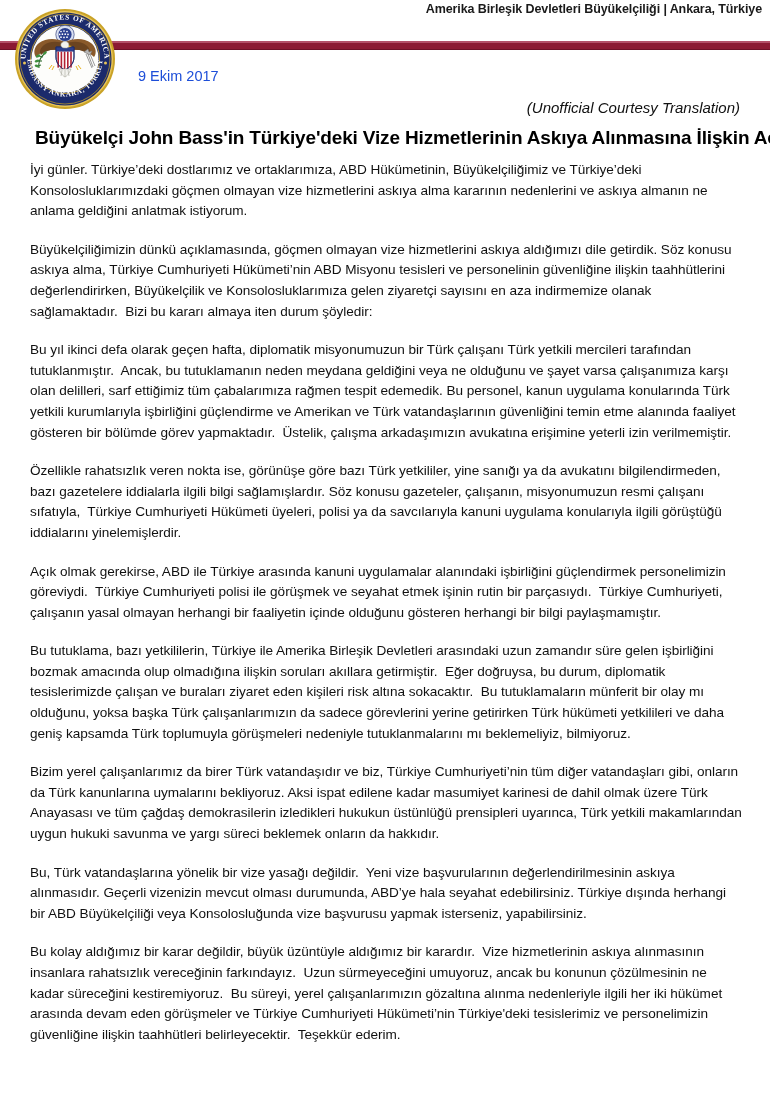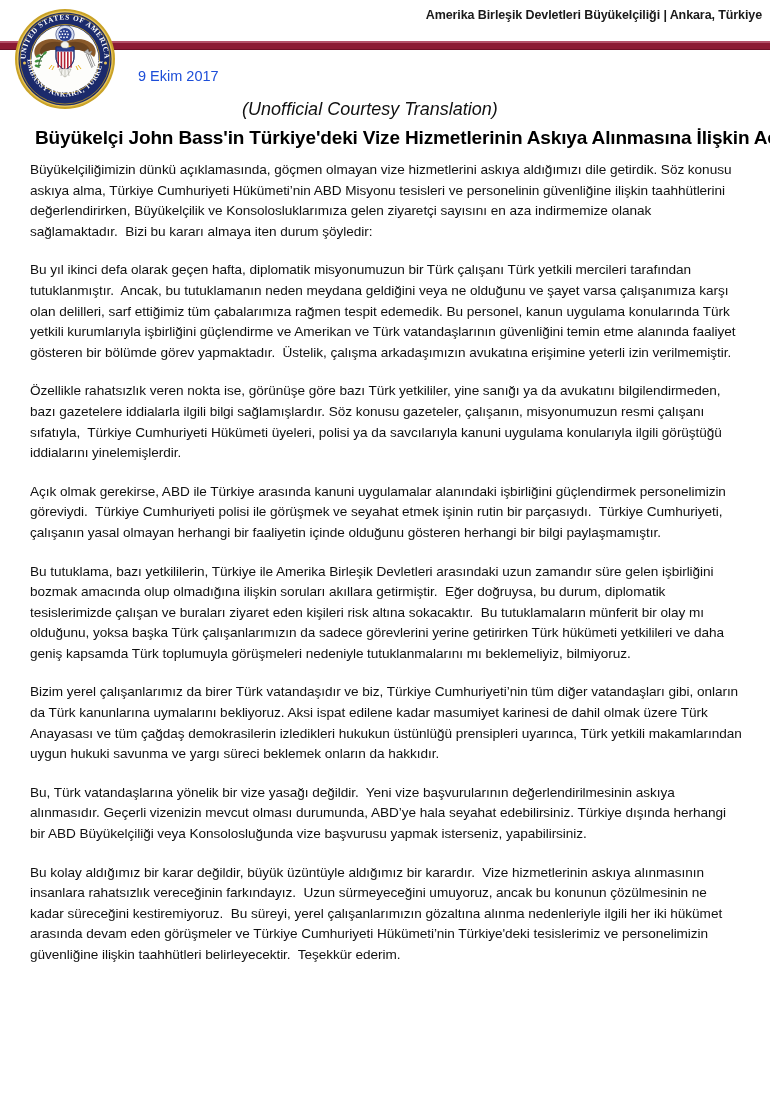--- a/index.html
+++ b/index.html
@@ -18,21 +18,21 @@
   }
 
   
   #header {
     position: relative;
     height: 58px;
   }
   #header-bar-label {
     position: absolute;
     right: 8px;
-    top: 8px;
+    top: 2px;
     font-size: 12.5px;
     font-weight: bold;
     color: #1a1a1a;
     letter-spacing: -0.1px;
     white-space: nowrap;
   }
   #header-rule {
     position: absolute;
     left: 0;
     right: 0;
@@ -62,22 +62,22 @@
     top: 68px;
     font-size: 14.5px;
     font-weight: normal;
     color: #1d4ed8;
   }
   #translation-note {
     position: absolute;
     left: 0;
     right: 30px;
     top: 99px;
-    text-align: center;
-    font-size: 18px;
+    text-align: right;
+    font-size: 15px;
     font-style: italic;
     color: #111;
   }
   #doc-title {
     position: absolute;
     left: 35px;
     right: 28px;
     top: 127px;
     font-size: 19px;
     font-weight: bold;
@@ -204,20 +204,21 @@
   </svg>
 </div>
 
 <div id="date-line">9 Ekim 2017</div>
 
 <div id="translation-note">(Unofficial Courtesy Translation)</div>
 
 <div id="doc-title">Büyükelçi John Bass'in Türkiye'deki Vize Hizmetlerinin Askıya Alınmasına İlişkin Açıklaması</div>
 
 <div id="body-copy">
+  <p class="para">İyi günler. Türkiye’deki dostlarımız ve ortaklarımıza, ABD Hükümetinin, Büyükelçiliğimiz ve Türkiye’deki Konsolosluklarımızdaki göçmen olmayan vize hizmetlerini askıya alma kararının nedenlerini ve askıya almanın ne anlama geldiğini anlatmak istiyorum.</p>
   <p class="para">Büyükelçiliğimizin dünkü açıklamasında, göçmen olmayan vize hizmetlerini askıya aldığımızı dile getirdik. Söz konusu askıya alma, Türkiye Cumhuriyeti Hükümeti’nin ABD Misyonu tesisleri ve personelinin güvenliğine ilişkin taahhütlerini değerlendirirken, Büyükelçilik ve Konsolosluklarımıza gelen ziyaretçi sayısını en aza indirmemize olanak sağlamaktadır.  Bizi bu kararı almaya iten durum şöyledir:</p>
   <p class="para">Bu yıl ikinci defa olarak geçen hafta, diplomatik misyonumuzun bir Türk çalışanı Türk yetkili mercileri tarafından tutuklanmıştır.  Ancak, bu tutuklamanın neden meydana geldiğini veya ne olduğunu ve şayet varsa çalışanımıza karşı olan delilleri, sarf ettiğimiz tüm çabalarımıza rağmen tespit edemedik. Bu personel, kanun uygulama konularında Türk yetkili kurumlarıyla işbirliğini güçlendirme ve Amerikan ve Türk vatandaşlarının güvenliğini temin etme alanında faaliyet gösteren bir bölümde görev yapmaktadır.  Üstelik, çalışma arkadaşımızın avukatına erişimine yeterli izin verilmemiştir.</p>
   <p class="para">Özellikle rahatsızlık veren nokta ise, görünüşe göre bazı Türk yetkililer, yine sanığı ya da avukatını bilgilendirmeden, bazı gazetelere iddialarla ilgili bilgi sağlamışlardır. Söz konusu gazeteler, çalışanın, misyonumuzun resmi çalışanı sıfatıyla,  Türkiye Cumhuriyeti Hükümeti üyeleri, polisi ya da savcılarıyla kanuni uygulama konularıyla ilgili görüştüğü iddialarını yinelemişlerdir.</p>
   <p class="para">Açık olmak gerekirse, ABD ile Türkiye arasında kanuni uygulamalar alanındaki işbirliğini güçlendirmek personelimizin göreviydi.  Türkiye Cumhuriyeti polisi ile görüşmek ve seyahat etmek işinin rutin bir parçasıydı.  Türkiye Cumhuriyeti, çalışanın yasal olmayan herhangi bir faaliyetin içinde olduğunu gösteren herhangi bir bilgi paylaşmamıştır.</p>
   <p class="para">Bu tutuklama, bazı yetkililerin, Türkiye ile Amerika Birleşik Devletleri arasındaki uzun zamandır süre gelen işbirliğini bozmak amacında olup olmadığına ilişkin soruları akıllara getirmiştir.  Eğer doğruysa, bu durum, diplomatik tesislerimizde çalışan ve buraları ziyaret eden kişileri risk altına sokacaktır.  Bu tutuklamaların münferit bir olay mı olduğunu, yoksa başka Türk çalışanlarımızın da sadece görevlerini yerine getirirken Türk hükümeti yetkilileri ve daha geniş kapsamda Türk toplumuyla görüşmeleri nedeniyle tutuklanmalarını mı beklemeliyiz, bilmiyoruz.</p>
   <p class="para">Bizim yerel çalışanlarımız da birer Türk vatandaşıdır ve biz, Türkiye Cumhuriyeti’nin tüm diğer vatandaşları gibi, onların da Türk kanunlarına uymalarını bekliyoruz. Aksi ispat edilene kadar masumiyet karinesi de dahil olmak üzere Türk Anayasası ve tüm çağdaş demokrasilerin izledikleri hukukun üstünlüğü prensipleri uyarınca, Türk yetkili makamlarından uygun hukuki savunma ve yargı süreci beklemek onların da hakkıdır.</p>
   <p class="para">Bu, Türk vatandaşlarına yönelik bir vize yasağı değildir.  Yeni vize başvurularının değerlendirilmesinin askıya alınmasıdır. Geçerli vizenizin mevcut olması durumunda, ABD’ye hala seyahat edebilirsiniz. Türkiye dışında herhangi bir ABD Büyükelçiliği veya Konsolosluğunda vize başvurusu yapmak isterseniz, yapabilirsiniz.</p>
   <p class="para">Bu kolay aldığımız bir karar değildir, büyük üzüntüyle aldığımız bir karardır.  Vize hizmetlerinin askıya alınmasının insanlara rahatsızlık vereceğinin farkındayız.  Uzun sürmeyeceğini umuyoruz, ancak bu konunun çözülmesinin ne kadar süreceğini kestiremiyoruz.  Bu süreyi, yerel çalışanlarımızın gözaltına alınma nedenleriyle ilgili her iki hükümet arasında devam eden görüşmeler ve Türkiye Cumhuriyeti Hükümeti’nin Türkiye'deki tesislerimiz ve personelimizin güvenliğine ilişkin taahhütleri belirleyecektir.  Teşekkür ederim.</p>
 </div>
 

